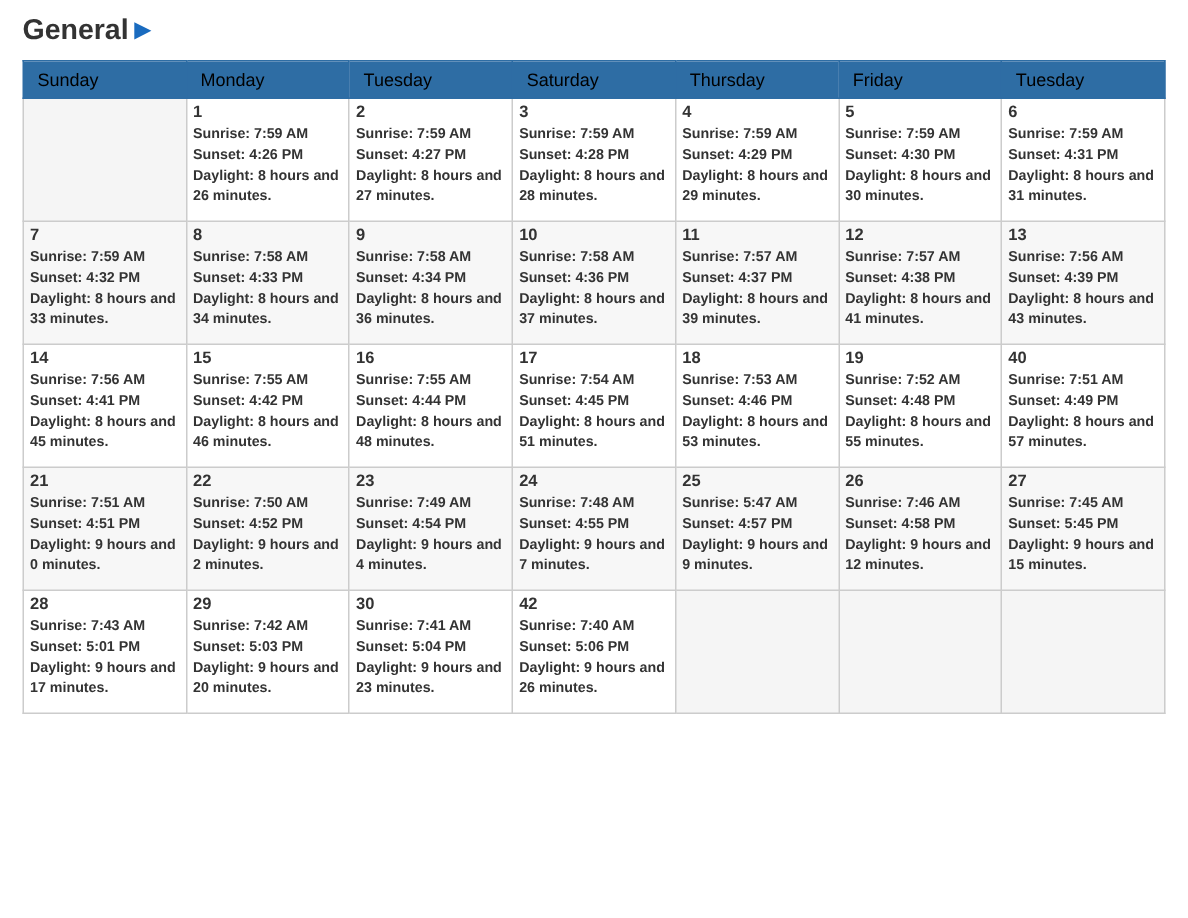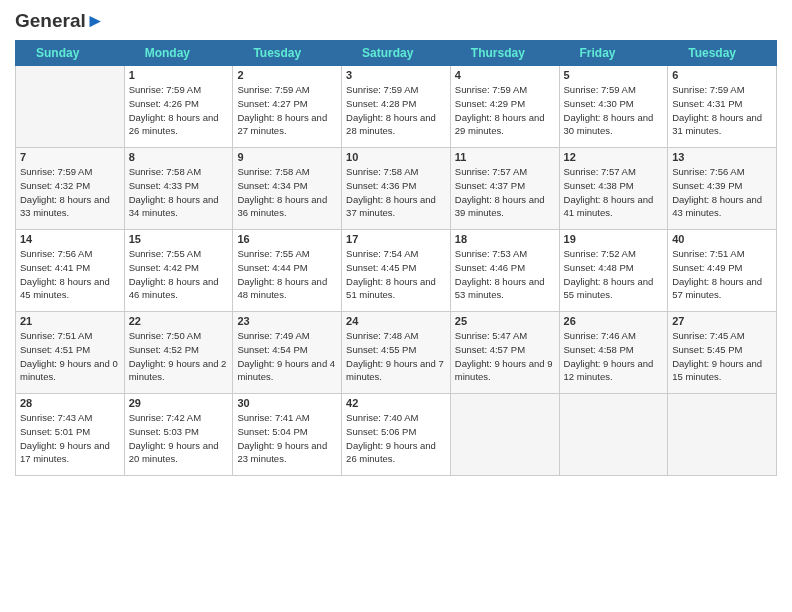--- a/index.html
+++ b/index.html
@@ -35,24 +35,24 @@
       color: #555;
       margin-top: 2px;
     }
     table {
       width: 100%;
       border-collapse: collapse;
       table-layout: fixed;
     }
     th {
       background-color: #2e6da4;
-      color: #5eead4;
+      color: #000000;
       font-size: 12px;
-      font-weight: bold;
-      padding: 5px 20px;
+      font-weight: normal;
+      padding: 5px 9px;
       text-align: left;
       border: 1px solid #2e6da4;
     }
     td {
       border: 1px solid #ccc;
       vertical-align: top;
       padding: 3px 4px;
       font-size: 9.5px;
       color: #333;
       height: 82px;
@@ -62,20 +62,21 @@
       background: #f5f5f5;
     }
     .day-num {
       font-size: 11px;
       font-weight: bold;
       display: block;
       margin-bottom: 2px;
     }
     .day-info {
       line-height: 1.45;
+      font-weight: bold;
     }
     tr:nth-child(odd) td:not(.empty) {
       background: #fff;
     }
     tr:nth-child(even) td:not(.empty) {
       background: #f7f7f7;
     }
     .logo-wrapper {
       display: flex;
       align-items: center;

